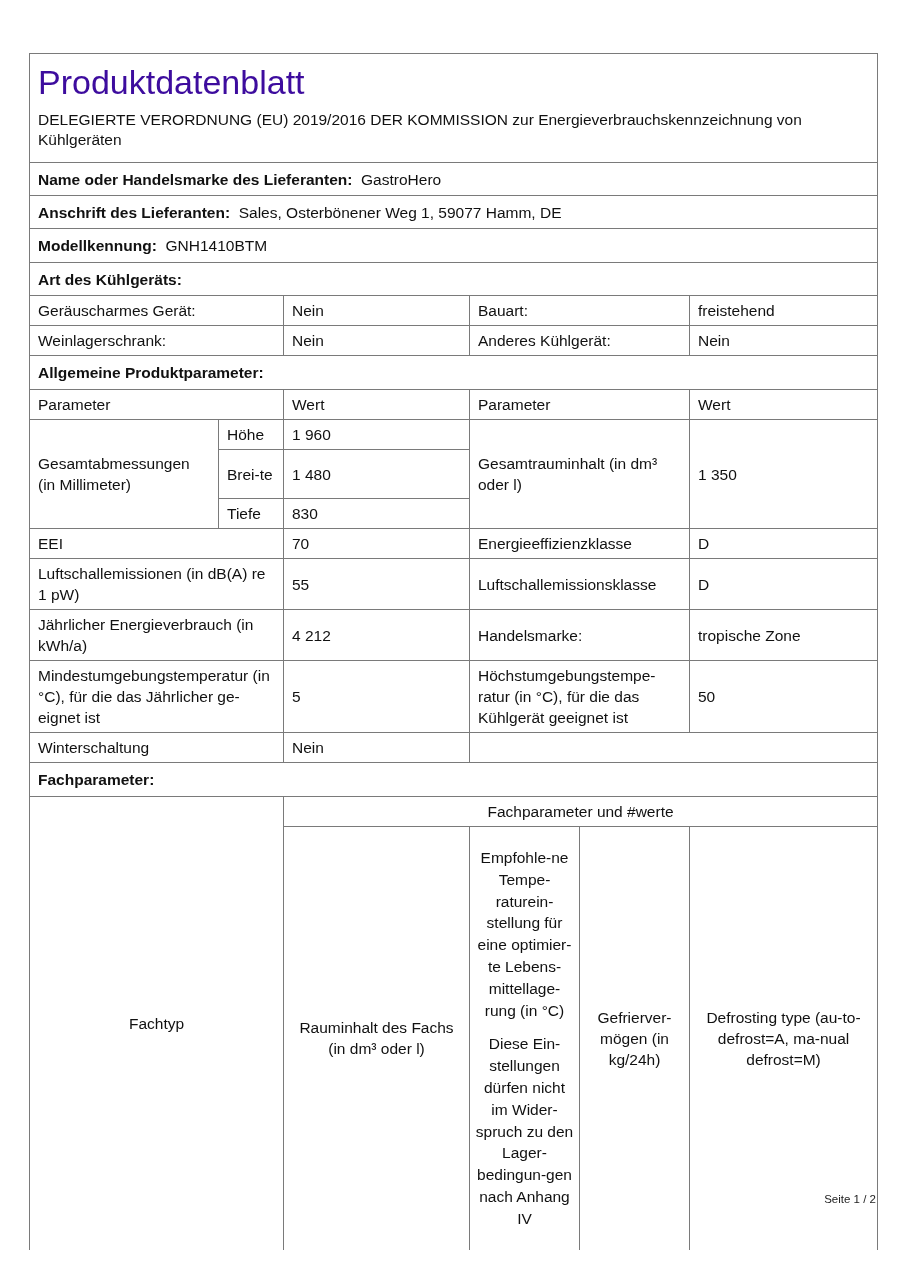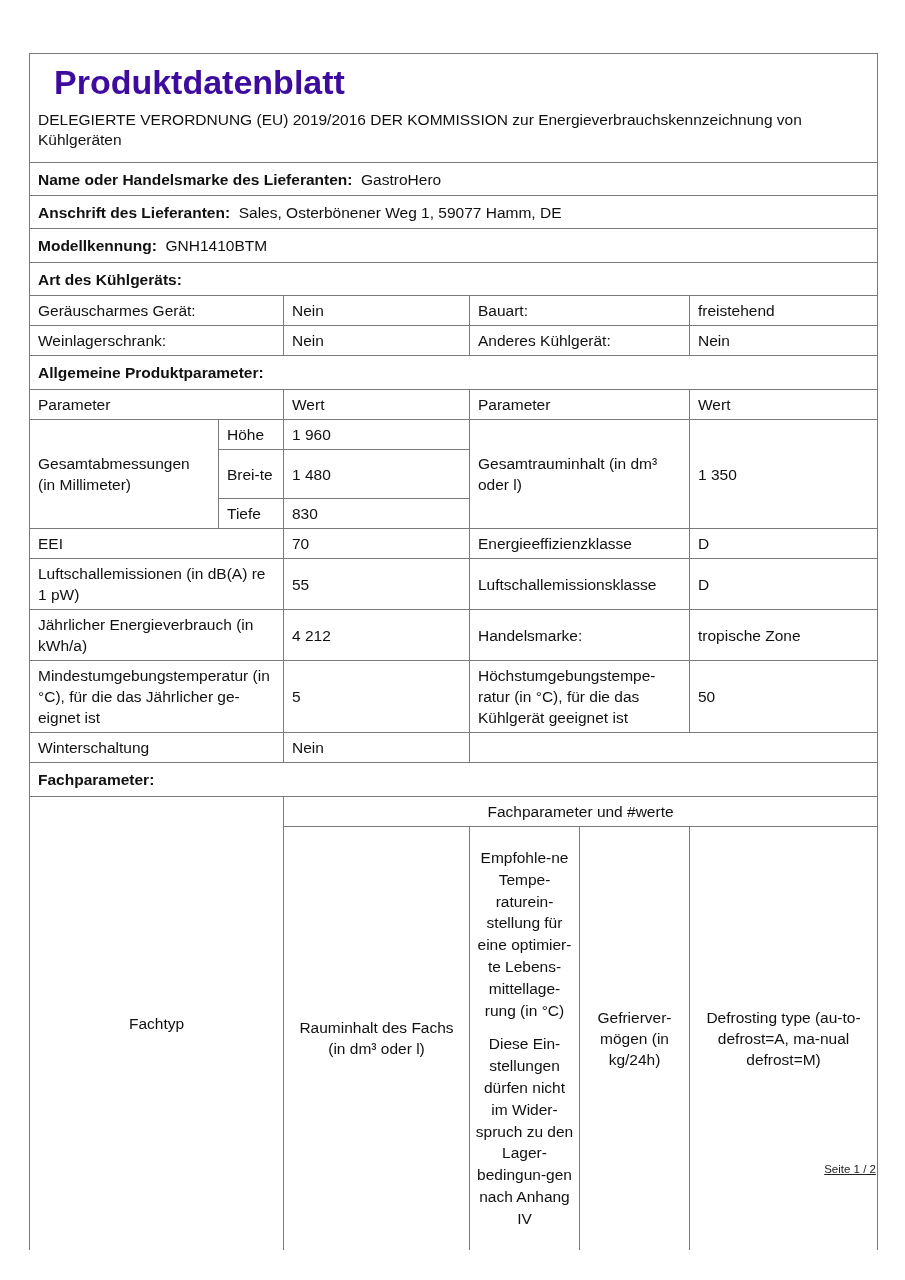--- a/index.html
+++ b/index.html
@@ -2,25 +2,25 @@
 <html><head>
 <meta charset="utf-8">
 <style>
   html, body { margin: 0; padding: 0; background: #ffffff; }
   body { width: 905px; height: 1280px; position: relative; overflow: hidden;
          font-family: "Liberation Sans", "DejaVu Sans", sans-serif; color: #111; }
   .sheet { position: absolute; left: 29px; top: 53px; width: 848px; }
   table { border-collapse: collapse; width: 848px; table-layout: fixed; font-size: 15.5px; }
   td { border: 1.5px solid #7a7a7a; padding: 4px 8px; vertical-align: middle; line-height: 21px; }
   .title-cell { padding: 4px 8px 10px 8px; }
-  .doc-title { font-size: 34px; font-weight: bold; color: #3d0c9e; line-height: 44px; margin: 0 0 6px 16px; }
+  .doc-title { font-size: 34px; font-weight: normal; color: #3d0c9e; line-height: 44px; margin: 0 0 6px 0; }
   .regulation { font-size: 15.5px; line-height: 20px; }
   .b { font-weight: bold; }
   .center { text-align: center; }
-  .footer { position: absolute; right: 29px; top: 1163px; font-size: 11.5px; color: #222; text-decoration: underline; }
+  .footer { position: absolute; right: 29px; top: 1193px; font-size: 11.5px; color: #222; }
   .fach-body td { vertical-align: middle; }
   .fach-mid { padding: 20px 4px; line-height: 21.8px; }
   .para { margin: 0; }
   .para + .para { margin-top: 12px; }
 </style>
 </head>
 <body>
 
 <div class="sheet">
 <table>

